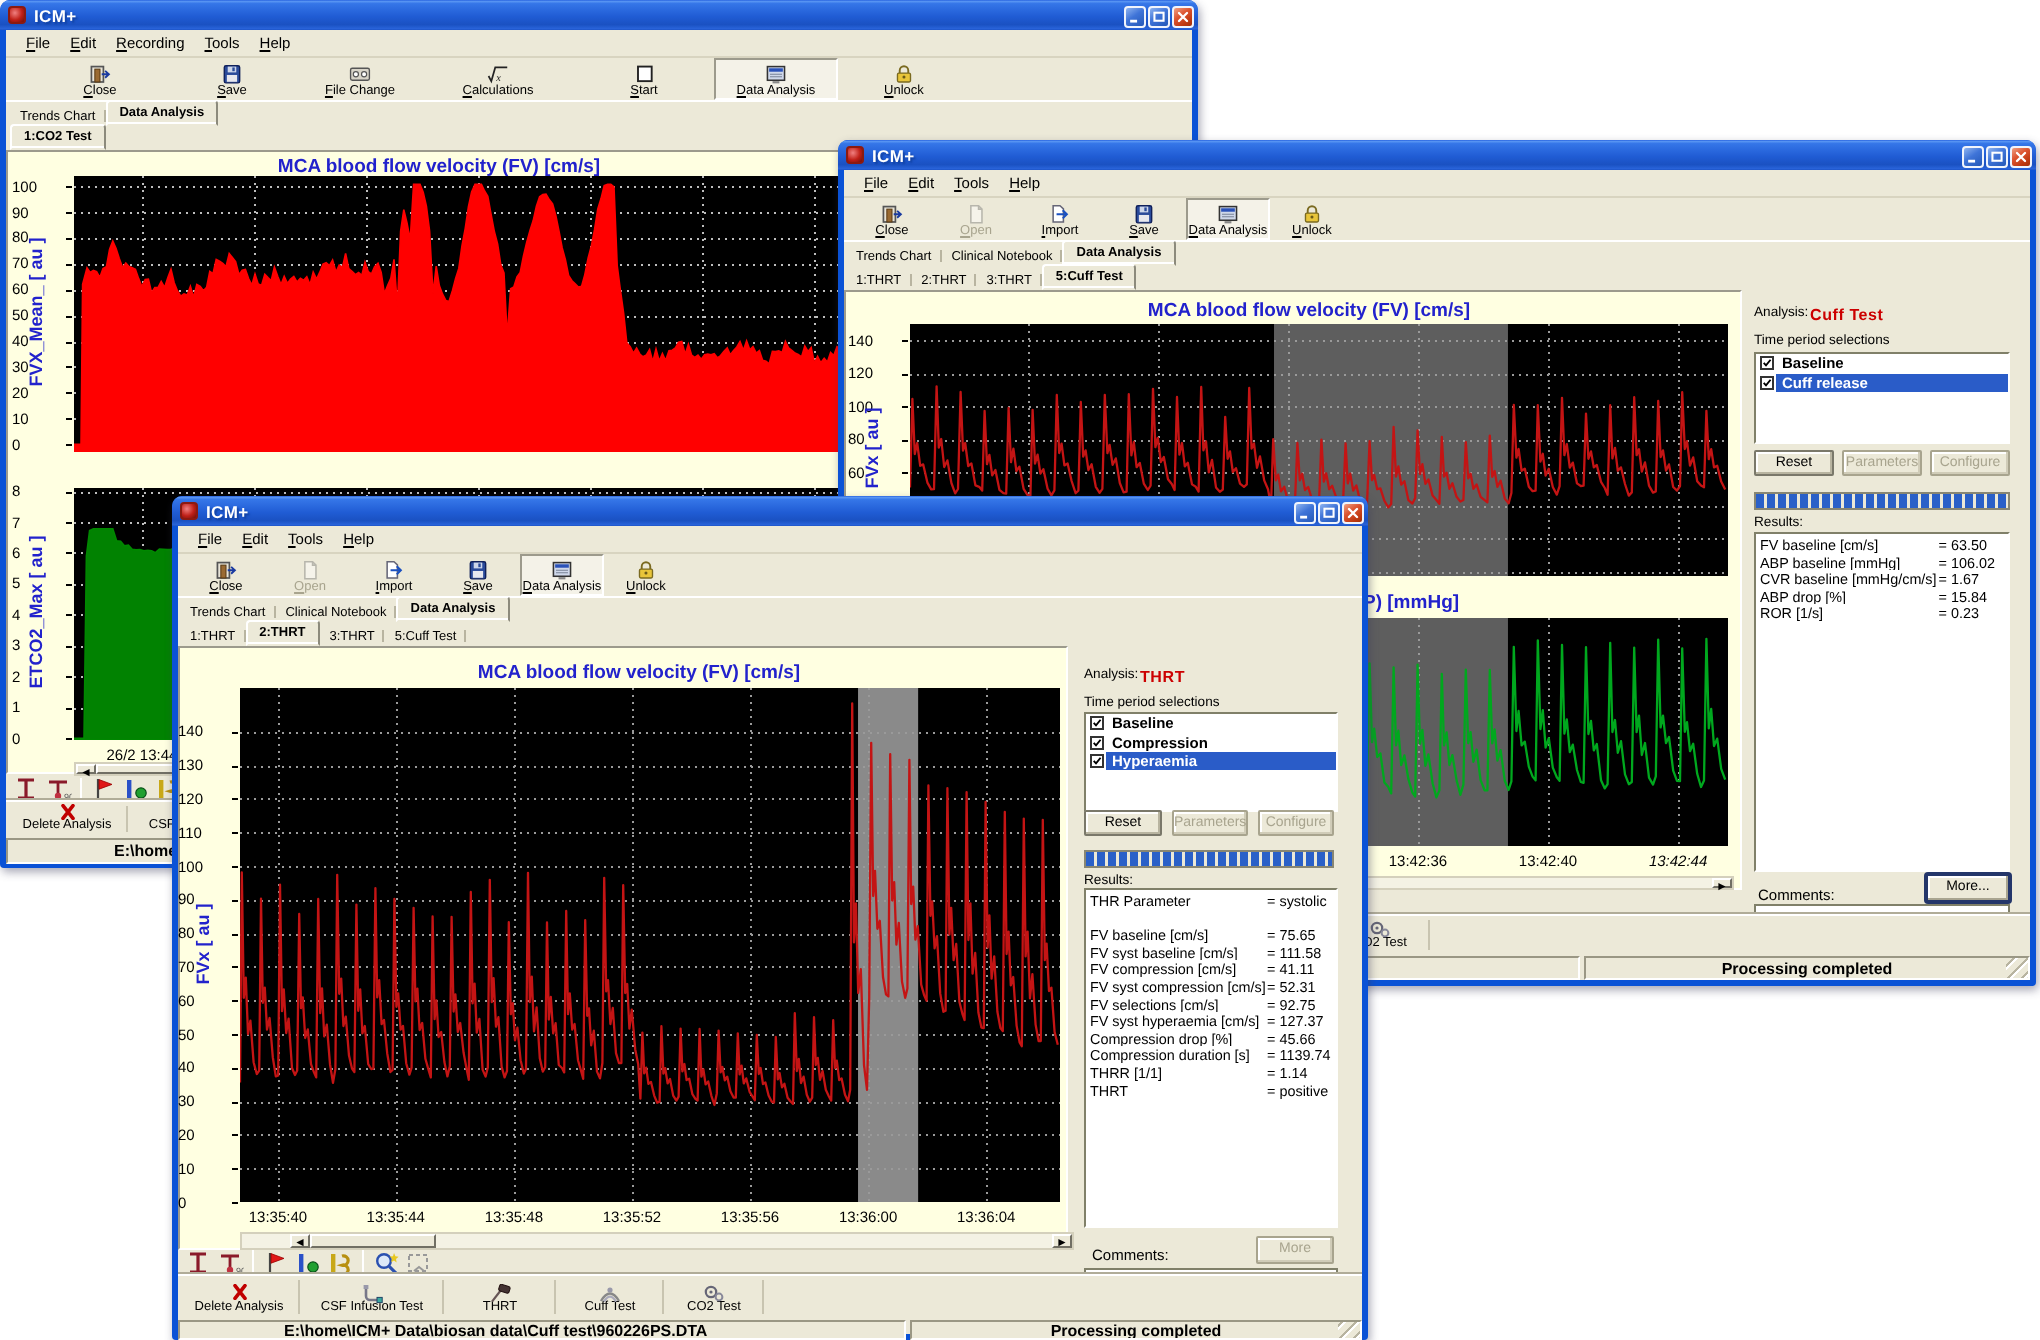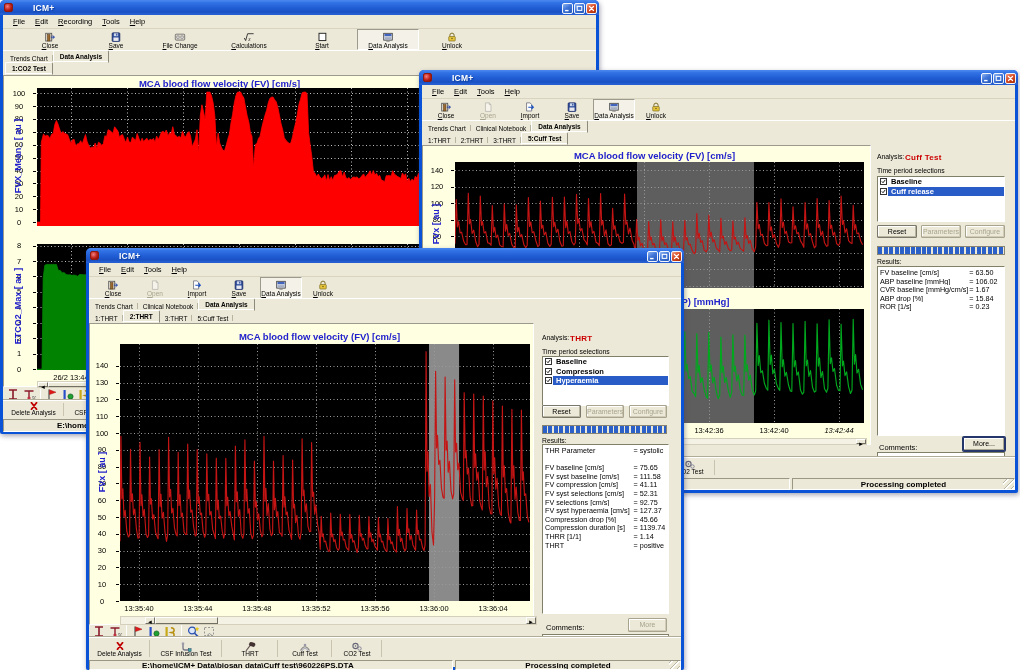--- a/index.html
+++ b/index.html
@@ -7,21 +7,21 @@
 body { font-family:"Liberation Sans", sans-serif; background:#fff; position:relative; }
 #desktop { position:absolute; inset:0; background:#fff; }
 
 
 .win { position:absolute; background:#0a52d6; border-radius:5px 5px 2px 2px;
        box-shadow: 1px 2px 5px rgba(60,60,90,.45); }
 .win-inner { position:absolute; left:3px; right:3px; top:15px; bottom:3px; background:#ece9d8; overflow:hidden; }
 .titlebar { position:absolute; left:0; right:0; top:0; height:15px; border-radius:5px 5px 0 0;
   background:linear-gradient(180deg,#2864e0 0%,#5693f2 5%,#3576e8 12%,#205cd4 55%,#1a51c2 82%,#2862d8 95%,#1e55c8 100%);
   display:flex; align-items:center; padding:0 2px 0 4px; }
-.titlebar .apptitle { color:#fff; font-weight:bold; font-size:8.5px; margin-left:20px; flex:1 1 auto;
+.titlebar .apptitle { color:#fff; font-weight:bold; font-size:8.5px; margin-left:4px; flex:1 1 auto;
   text-shadow:1px 1px 1px #1040a0; letter-spacing:.2px; }
 .appicon { width:9px; height:9px; border-radius:2px; flex:0 0 auto;
   background:radial-gradient(circle at 35% 35%, #f08080 0%, #c02018 55%, #701008 100%);
   border:1px solid #8c1a10; }
 .tb-btns { display:flex; gap:1px; flex:0 0 auto; }
 .tb-btn { width:11px; height:11px; border-radius:2px; border:1px solid #f0f4fc; position:relative; margin-top:1px; }
 .tb-btn.min, .tb-btn.max { background:linear-gradient(145deg,#8fb4f0 0%,#3f74d8 45%,#2458b8 100%); }
 .tb-btn.close { background:linear-gradient(145deg,#efa084 0%,#dd5430 40%,#c03a12 75%,#a33008 100%); }
 .tb-btn svg { position:absolute; inset:0; }
 
@@ -67,21 +67,21 @@
   border-radius:2px 2px 0 0; padding:2px 6px 2px; margin-top:-2px; z-index:2;
   box-shadow:0 -1px 0 #fff inset; font-weight:bold;}
 
 
 .chartpanel { position:absolute; background:#ffffe1; border:1px solid; border-color:#9c9a8c #fff #fff #9c9a8c; }
 .chart-title { position:absolute; color:#2222cc; font-weight:bold; font-size:9.5px; text-align:center; white-space:nowrap; }
 .plot { position:absolute; background:#000; }
 .plot svg { position:absolute; inset:0; }
 .ylabel { position:absolute; color:#2222cc; font-weight:bold; font-size:9px; white-space:nowrap;
   transform:rotate(-90deg); transform-origin:center; }
-.ytick { position:absolute; font-size:7.5px; color:#000; text-align:center; width:26px; }
+.ytick { position:absolute; font-size:7.5px; color:#000; text-align:left; width:26px; }
 .xtick { position:absolute; font-size:7.5px; color:#000; text-align:center; width:60px; }
 
 
 .apanel { position:absolute; font-size:7.5px; color:#000; }
 .apanel .an-label { position:absolute; font-size:6.8px; }
 .apanel .an-name { position:absolute; color:#cc0000; font-weight:bold; font-size:8px; letter-spacing:.3px; }
 .whitebox { position:absolute; background:#fff; border:1px solid; border-color:#808069 #fff #fff #808069; overflow:hidden; }
 .lbrow { display:flex; align-items:center; height:9.4px; padding-left:2px; font-weight:bold; font-size:7.5px; }
 .lbrow .lab { padding:0 3px; }
 .lbrow.selected .lab { background:#2a5cc8; color:#fff; flex:1 1 auto; }
@@ -1000,21 +1000,21 @@
           </div>
           <div class="rrow">
             <span class="rname">FV syst baseline [cm/s]</span>
             <span class="rval">= 111.58</span>
           </div>
           <div class="rrow">
             <span class="rname">FV compression [cm/s]</span>
             <span class="rval">= 41.11</span>
           </div>
           <div class="rrow">
-            <span class="rname">FV syst selections [cm/s]</span>
+            <span class="rname">FV syst compression [cm/s]</span>
             <span class="rval">= 52.31</span>
           </div>
           <div class="rrow">
             <span class="rname">FV selections [cm/s]</span>
             <span class="rval">= 92.75</span>
           </div>
           <div class="rrow">
             <span class="rname">FV syst hyperaemia [cm/s]</span>
             <span class="rval">= 127.37</span>
           </div>

